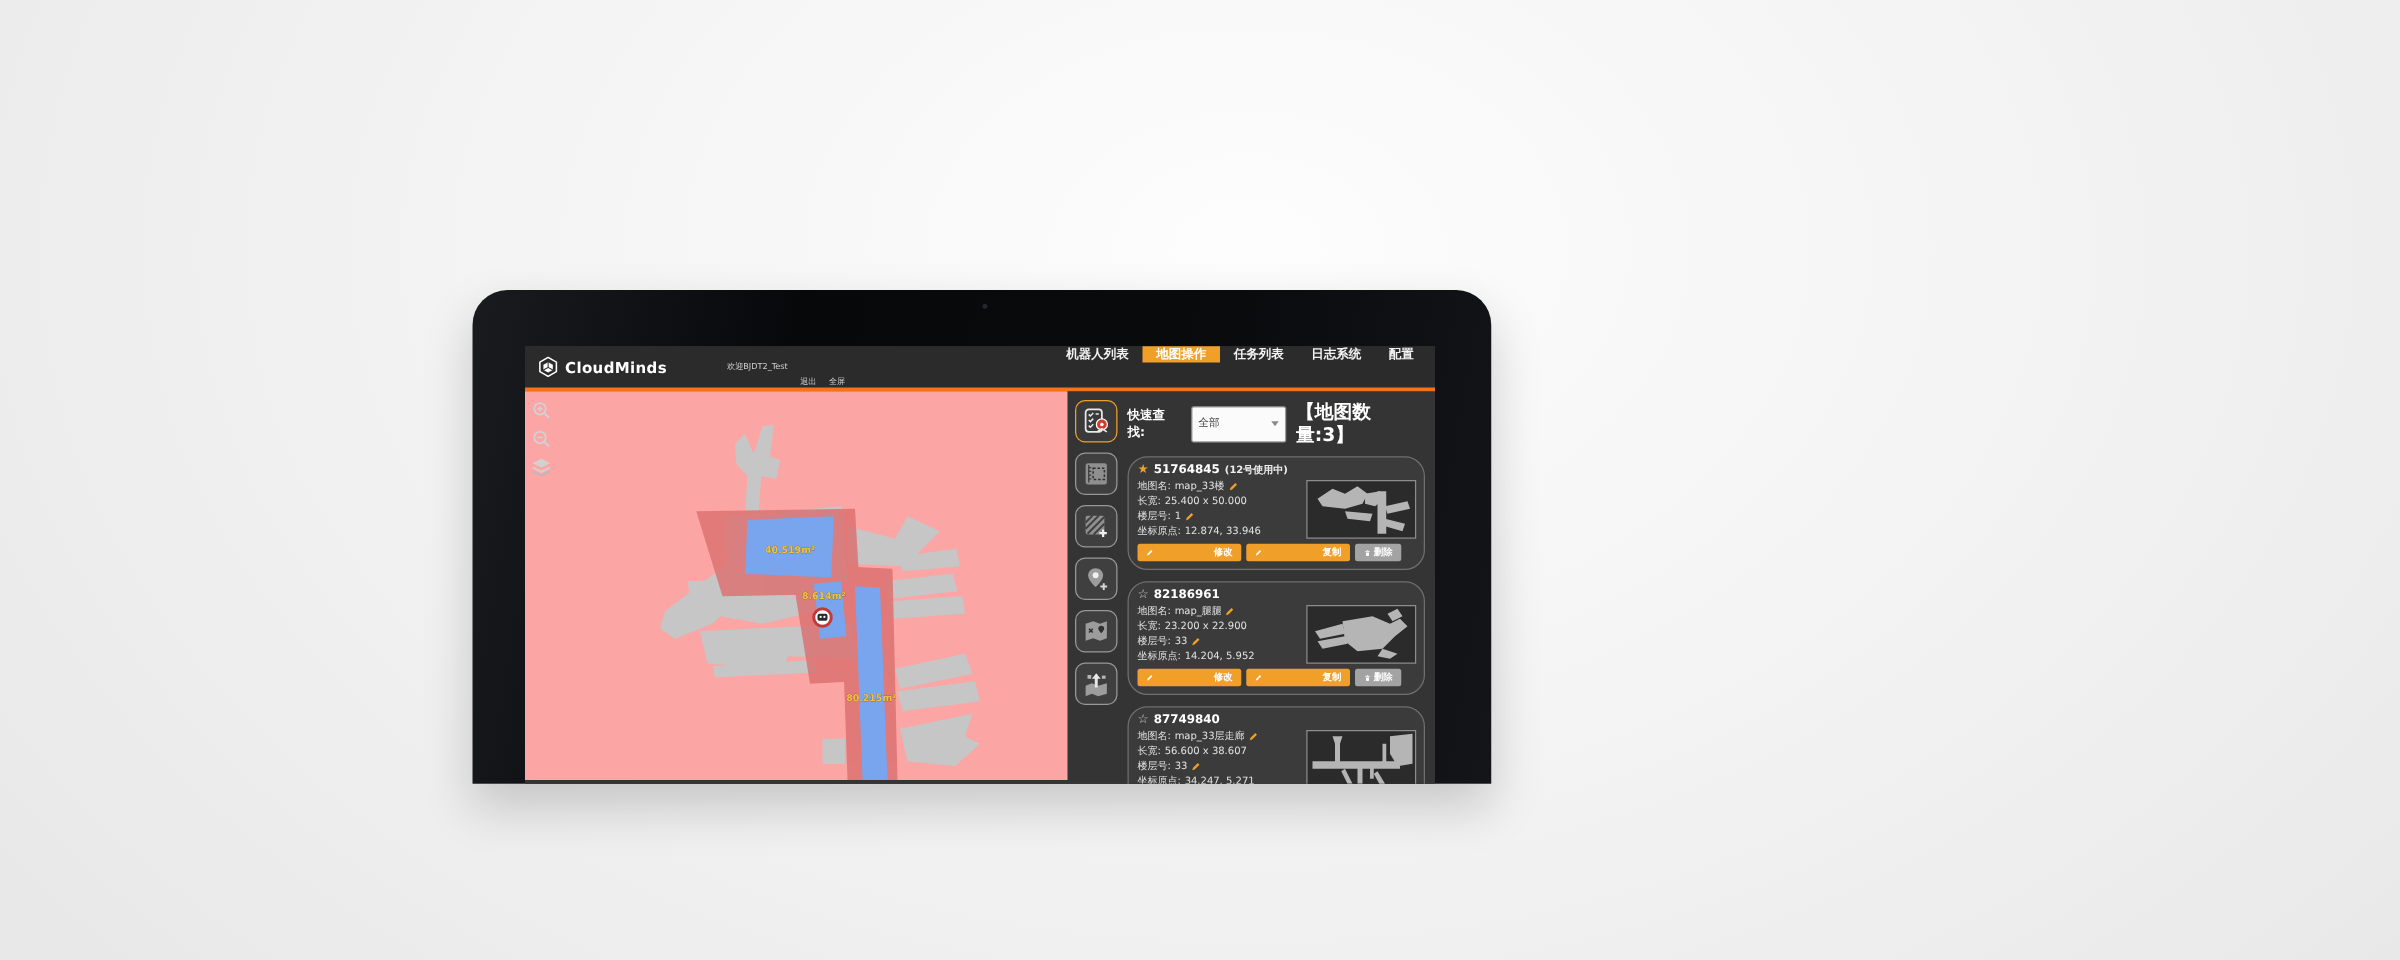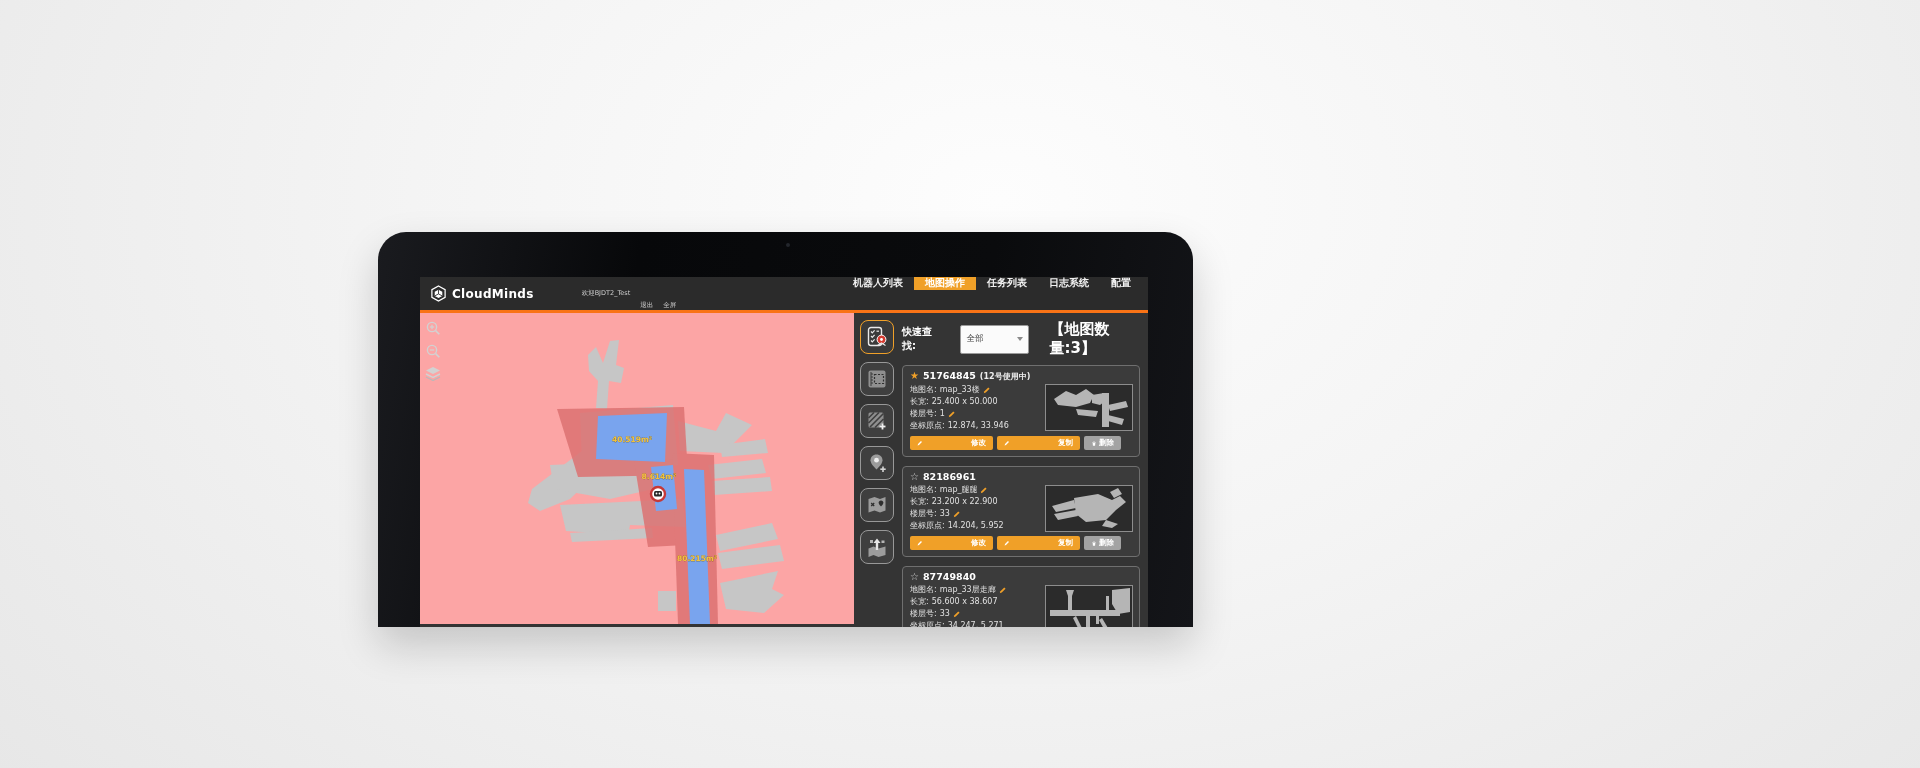--- a/index.html
+++ b/index.html
@@ -33,28 +33,28 @@
   .mbtn{ width:18px; height:18px; display:flex; align-items:center; justify-content:center; cursor:pointer; }
 
   
   .toolbar{ width:46px; display:flex; flex-direction:column; align-items:center; padding-top:7px; gap:8px; }
   .tool{ width:34px; height:34px; border-radius:8px; background:#3f3f3f; border:1.5px solid #989898;
     display:flex; align-items:center; justify-content:center; cursor:pointer; }
   .tool.active{ border-color:#F0A028; background:#3a3a3a; }
 
   
   .panel{ width:248px; padding:7px 8px 0 2px; }
-  .findrow{ display:flex; align-items:center; gap:21px; margin-bottom:7px; }
+  .findrow{ display:flex; align-items:center; gap:8px; margin-bottom:7px; }
   .findlabel{ font-size:10px; font-weight:bold; color:#fff; }
   .select{ width:78px; height:29px; background:#fbfbfb; border:1px solid #9a9a9a; border-radius:2px;
     display:flex; align-items:center; padding:0 5px; font-size:8.5px; color:#444; cursor:pointer; }
   .caret{ margin-left:auto; width:0; height:0; border-left:3.5px solid transparent; border-right:3.5px solid transparent; border-top:4px solid #8a8a8a; }
   .count{ margin-left:auto; font-size:15px; font-weight:bold; color:#fff; }
 
-  .card{ position:relative; background:#3b3b3b; border:1px solid #6f6f6f; border-radius:4px;
+  .card{ position:relative; background:#3b3b3b; border:1px solid #6f6f6f; border-radius:16px;
     padding:4px 7px 6px; margin-bottom:9px; }
   .trow{ display:flex; align-items:baseline; gap:4px; font-size:9.5px; font-weight:bold; color:#fff; }
   .star{ color:#F0A028; font-size:10px; cursor:pointer; }
   .star::before{ content:"★"; }
   .star.empty{ color:#cfcfcf; }
   .star.empty::before{ content:"☆"; }
   .status{ font-size:8px; font-weight:bold; color:#eee; }
   .crow{ margin-top:3px; font-size:8px; color:#e2e2e2; display:flex; align-items:center; gap:3px; line-height:9px; }
   .pencil{ cursor:pointer; display:inline-flex; }
   .thumb{ position:absolute; right:6px; top:18px; width:88px; height:47px; background:#2b2b2b; border:1px solid #8d8d8d; }

